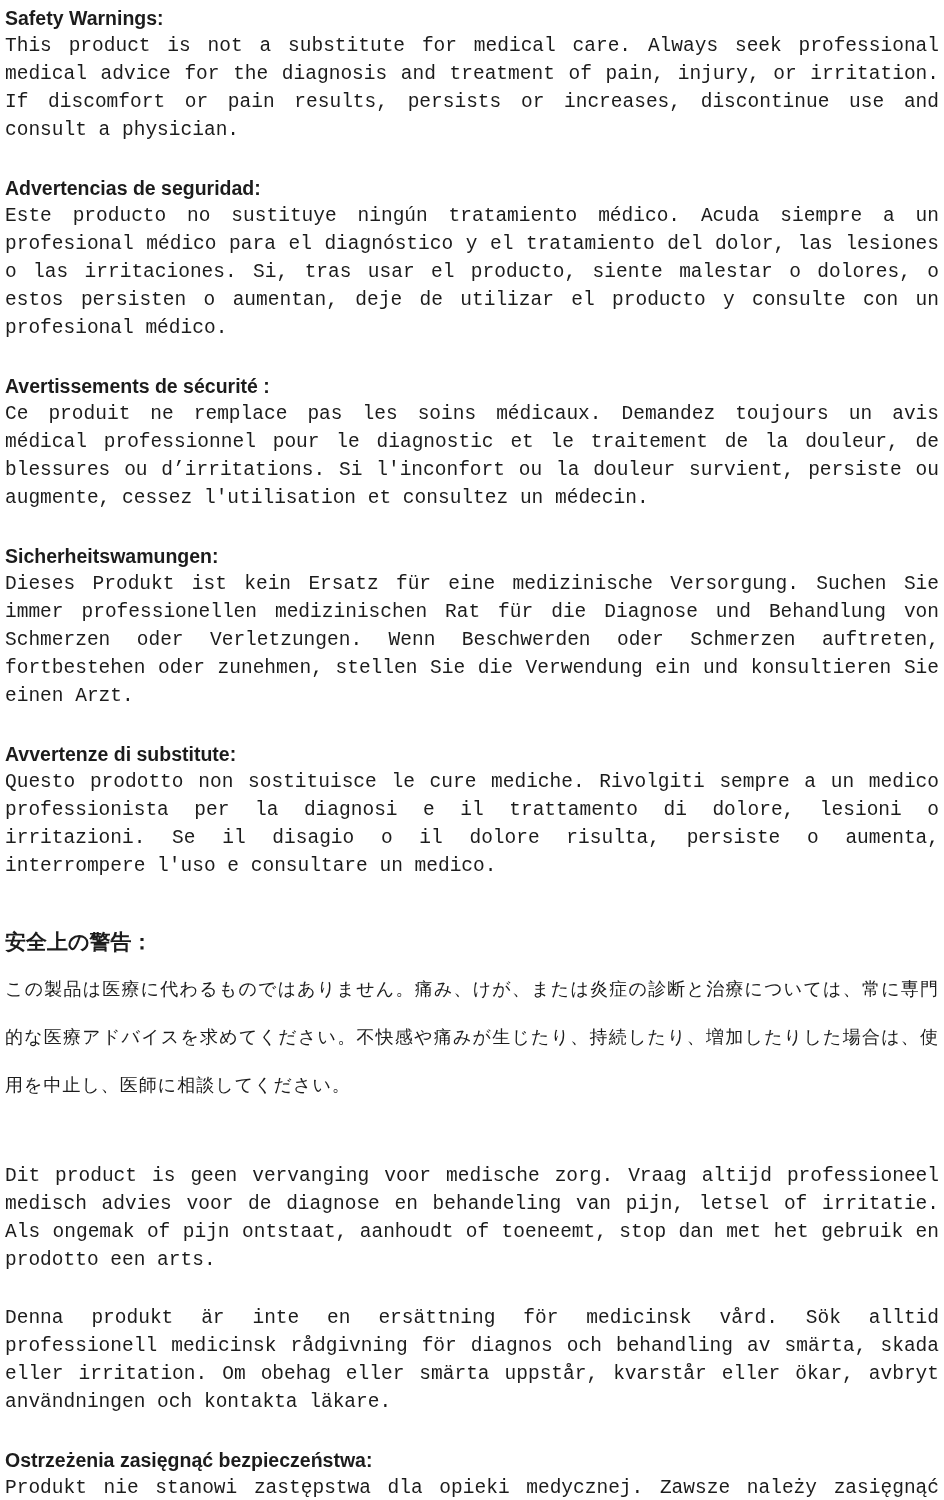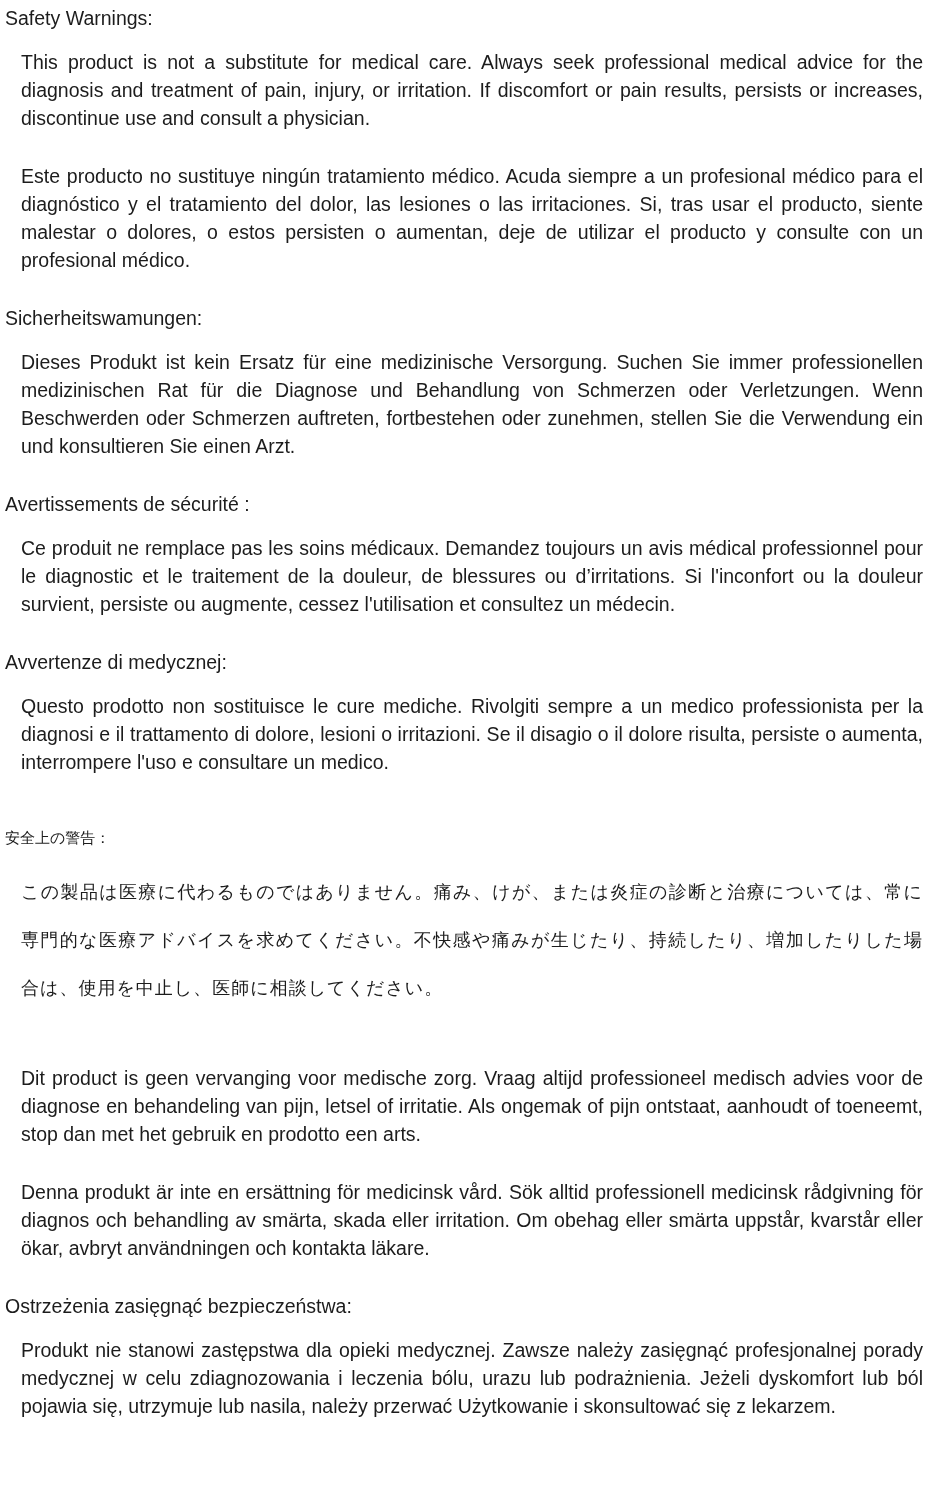--- a/index.html
+++ b/index.html
@@ -20,75 +20,77 @@
   }
   .warning-section {
     margin: 0 0 30px 0;
   }
   .warning-section:last-child {
     margin-bottom: 0;
   }
   .section-heading {
     margin: 0;
     font-size: 19.5px;
-    font-weight: 400;
+    font-weight: 700;
     line-height: 28px;
     text-align: left;
     white-space: pre-wrap;
   }
   .section-body {
-    margin: 16px;
+    margin: 0;
     font-size: 19.5px;
     font-weight: 400;
     line-height: 28px;
     text-align: justify;
+    font-family: Liberation Mono, monospace;
   }
   
   .warning-section.ja {
     margin-top: 48px;
     margin-bottom: 52px;
   }
   .warning-section.ja .section-heading {
     margin-bottom: 10px;
-    font-size: 15px;
+    font-size: 21px;
   }
   .warning-section.ja .section-body {
     font-size: 18px;
     line-height: 48px;
     text-align: justify;
     text-justify: inter-character;
     letter-spacing: 1px;
   }
 </style>
 </head>
 <body>
 
 <div class="page">
 
   <section class="warning-section" lang="en">
     <h2 class="section-heading">Safety Warnings:</h2>
     <p class="section-body">This product is not a substitute for medical care. Always seek professional medical advice for the diagnosis and treatment of pain, injury, or irritation. If discomfort or pain results, persists or increases, discontinue use and consult a physician.</p>
   </section>
 
   <section class="warning-section" lang="es">
+    <h2 class="section-heading">Advertencias de seguridad:</h2>
     <p class="section-body">Este producto no sustituye ningún tratamiento médico. Acuda siempre a un profesional médico para el diagnóstico y el tratamiento del dolor, las lesiones o las irritaciones. Si, tras usar el producto, siente malestar o dolores, o estos persisten o aumentan, deje de utilizar el producto y consulte con un profesional médico.</p>
+  </section>
+
+  <section class="warning-section" lang="fr">
+    <h2 class="section-heading">Avertissements de sécurité :</h2>
+    <p class="section-body">Ce produit ne remplace pas les soins médicaux. Demandez toujours un avis médical professionnel pour le diagnostic et le traitement de la douleur, de blessures ou d’irritations. Si l'inconfort ou la douleur survient, persiste ou augmente, cessez l'utilisation et consultez un médecin.</p>
   </section>
 
   <section class="warning-section" lang="de">
     <h2 class="section-heading">Sicherheitswamungen:</h2>
     <p class="section-body">Dieses Produkt ist kein Ersatz für eine medizinische Versorgung. Suchen Sie immer professionellen medizinischen Rat für die Diagnose und Behandlung von Schmerzen oder Verletzungen. Wenn Beschwerden oder Schmerzen auftreten, fortbestehen oder zunehmen, stellen Sie die Verwendung ein und konsultieren Sie einen Arzt.</p>
   </section>
 
-  <section class="warning-section" lang="fr">
-    <h2 class="section-heading">Avertissements de sécurité :</h2>
-    <p class="section-body">Ce produit ne remplace pas les soins médicaux. Demandez toujours un avis médical professionnel pour le diagnostic et le traitement de la douleur, de blessures ou d’irritations. Si l'inconfort ou la douleur survient, persiste ou augmente, cessez l'utilisation et consultez un médecin.</p>
-  </section>
-
   <section class="warning-section" lang="it">
-    <h2 class="section-heading">Avvertenze di medycznej:</h2>
+    <h2 class="section-heading">Avvertenze di substitute:</h2>
     <p class="section-body">Questo prodotto non sostituisce le cure mediche. Rivolgiti sempre a un medico professionista per la diagnosi e il trattamento di dolore, lesioni o irritazioni. Se il disagio o il dolore risulta, persiste o aumenta, interrompere l'uso e consultare un medico.</p>
   </section>
 
   <section class="warning-section ja" lang="ja">
     <h2 class="section-heading">安全上の警告：</h2>
     <p class="section-body">この製品は医療に代わるものではありません。痛み、けが、または炎症の診断と治療については、常に専門的な医療アドバイスを求めてください。不快感や痛みが生じたり、持続したり、増加したりした場合は、使用を中止し、医師に相談してください。</p>
   </section>
 
   <section class="warning-section" lang="nl">
     <p class="section-body">Dit product is geen vervanging voor medische zorg. Vraag altijd professioneel medisch advies voor de diagnose en behandeling van pijn, letsel of irritatie. Als ongemak of pijn ontstaat, aanhoudt of toeneemt, stop dan met het gebruik en prodotto een arts.</p>

